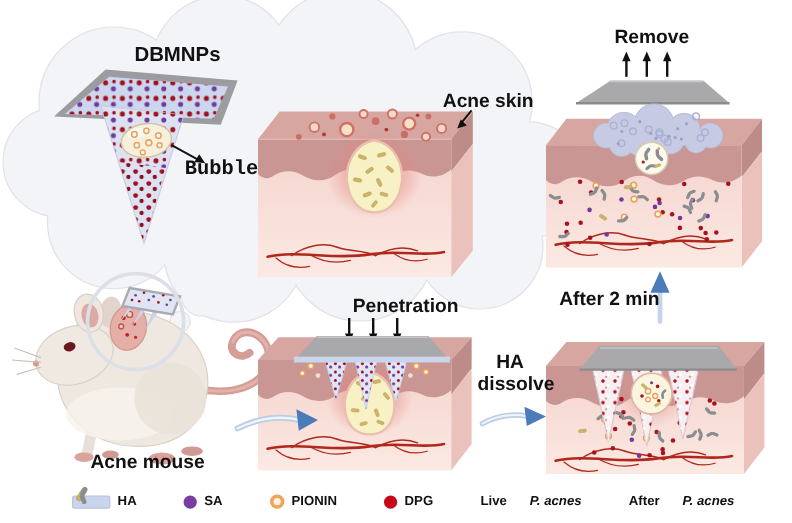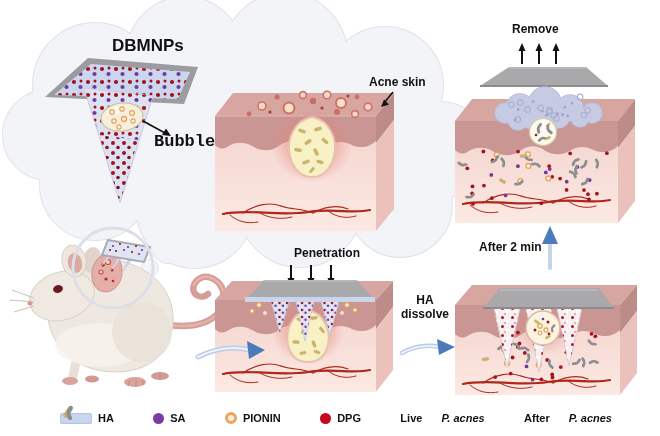--- a/index.html
+++ b/index.html
@@ -1,19 +1,19 @@
 <!DOCTYPE html>
 <html><head>
 <meta charset="utf-8">
 <style>
   html,body{margin:0;padding:0;background:#fff;}
   .stage{position:relative;width:660px;height:436px;background:#ffffff;overflow:hidden;
          font-family:"Liberation Sans",sans-serif;}
   .stage svg{position:absolute;left:0;top:0;}
-  .lbl{position:absolute;font-weight:700;font-size:12px;color:#111;white-space:nowrap;line-height:1.15;}
+  .lbl{position:absolute;font-weight:700;font-size:16px;color:#111;white-space:nowrap;line-height:1.15;}
   .lbl.big{font-size:17px;}
   .lbl.center{text-align:center;white-space:pre-line;}
   
   .legend{position:absolute;left:60px;top:404px;width:552px;height:28px;
           display:flex;align-items:center;justify-content:space-between;}
   .leg-item{display:flex;align-items:center;gap:6px;}
   .leg-label{font-weight:700;font-size:11px;color:#111;white-space:nowrap;}
   .leg-label i{font-style:italic;margin-left:16px;}
   .sw-ha{width:30px;height:9px;border-radius:2px;background:#c9d5ec;border:1px solid #b6c4e2;}
   .sw-dot{width:11px;height:11px;border-radius:50%;}
@@ -512,21 +512,22 @@
   </g>
 </svg>
 
 <div class="lbl big" style="left:112px;top:36px;">DBMNPs</div>
 <div class="lbl big" style="left:154px;top:132px;font-family:Liberation Mono, monospace;">Bubble</div>
 <div class="lbl" style="left:369px;top:76px;">Acne skin</div>
 <div class="lbl" style="left:512px;top:23px;">Remove</div>
 <div class="lbl" style="left:282px;top:247px;margin-left:12px;">Penetration</div>
 <div class="lbl center" style="left:398px;top:294px;width:54px;">HA
 dissolve</div>
-<div class="lbl" style="left:479px;top:241px;">After 2 min</div>
+<div class="lbl" style="left:466px;top:241px;">After 2 min</div>
+<div class="lbl center" style="left:68px;top:377px;width:110px;">Acne mouse</div>
 
 <div class="legend">
   <div class="leg-item">
     <span class="sw-ha"></span>
     <span class="leg-label">HA</span>
   </div>
   <div class="leg-item">
     <span class="sw-dot sw-sa"></span>
     <span class="leg-label">SA</span>
   </div>

